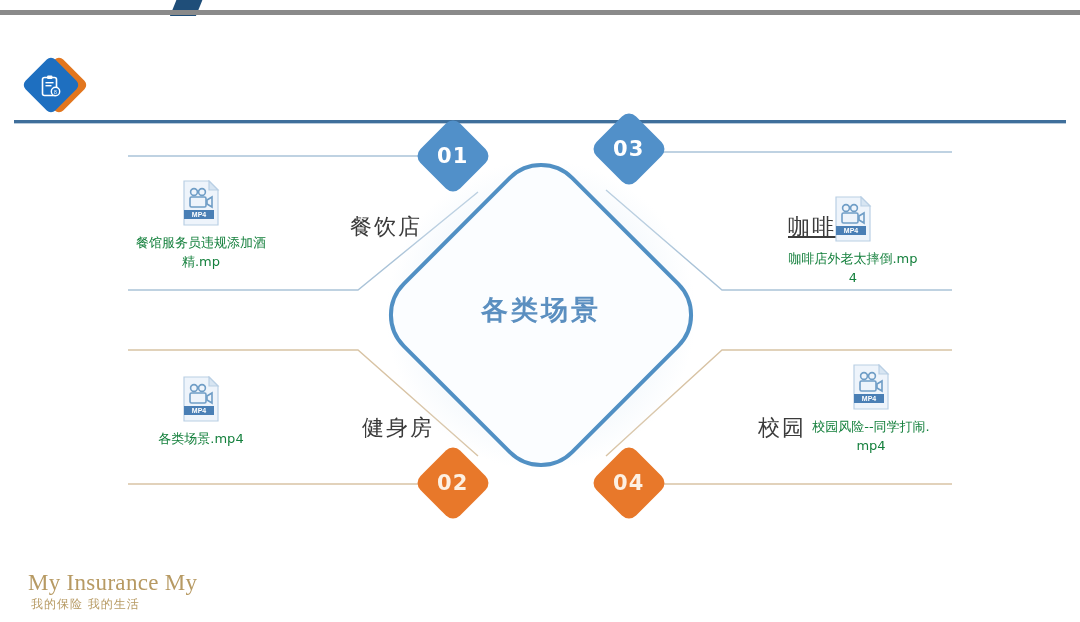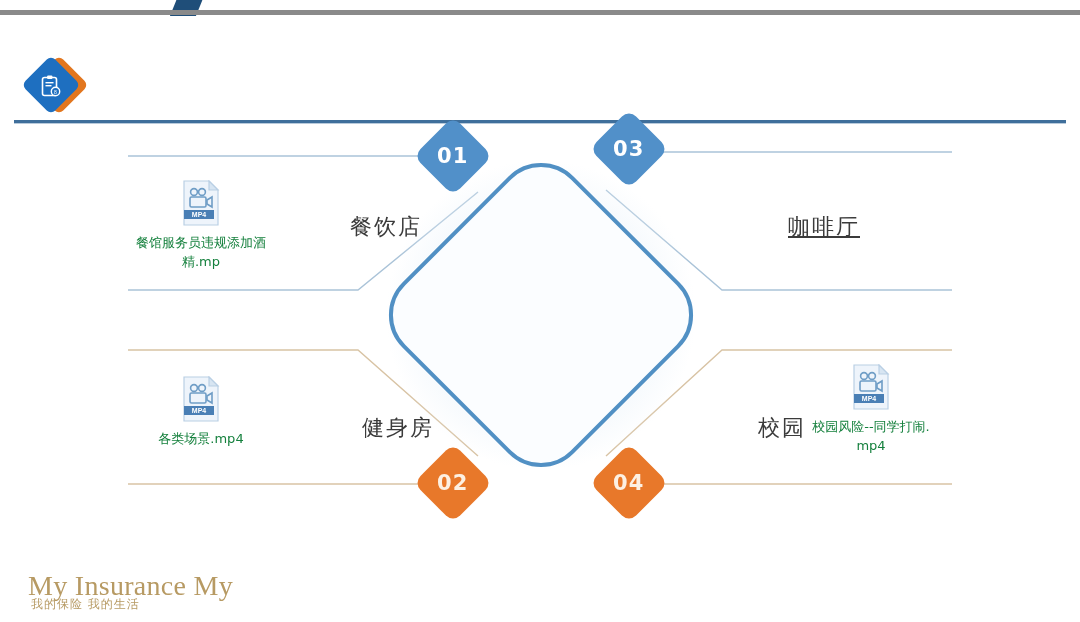--- a/index.html
+++ b/index.html
@@ -116,21 +116,21 @@
   .f-tr{left:788px;top:92px;}
   .f-bl{left:136px;top:272px;}
   .f-br{left:780px;top:260px;margin-left:26px;}
   .mp4ico{width:42px;height:46px;display:inline-block;}
 
   
   .logo{position:absolute;left:28px;top:556px;width:260px;height:56px;}
   .logo-main{
     position:absolute;left:0;top:14px;
     font-family:"Liberation Serif","DejaVu Serif",serif;
-    font-size:28px;color:#b79a63;letter-spacing:0.3px;white-space:nowrap;
+    font-size:23px;color:#b79a63;letter-spacing:0.3px;white-space:nowrap;
   }
   .logo-sub{
     position:absolute;left:3px;top:40px;
     font-family:"DejaVu Sans","Liberation Sans",sans-serif;
     font-size:12px;color:#b79a63;letter-spacing:1px;white-space:nowrap;
   }
   .logo-life{
     position:absolute;left:128px;top:-6px;
     font-family:"Liberation Serif","DejaVu Serif",serif;
     font-size:56px;font-style:italic;font-weight:bold;color:#2a5f96;
@@ -174,20 +174,21 @@
 
       <path d="M128 246 L358 246 L478 352" fill="none" stroke="#d8c3a4" stroke-width="1.4"></path>
       <path d="M128 380 L431 380" fill="none" stroke="#d8c3a4" stroke-width="1.4"></path>
 
       <path d="M952 246 L722 246 L606 352" fill="none" stroke="#d8c3a4" stroke-width="1.4"></path>
       <path d="M952 380 L655 380" fill="none" stroke="#d8c3a4" stroke-width="1.4"></path>
     </svg>
 
     <div class="center-glow"></div>
     <div class="center-dia"></div>
+    <div class="center-label">各类场景</div>
 
     <div class="num blue n01">
       <span>01</span>
     </div>
     <div class="num blue n03">
       <span>03</span>
     </div>
     <div class="num orange n02">
       <span>02</span>
     </div>
@@ -207,20 +208,33 @@
         <circle cx="14" cy="12" r="3.4" fill="none" stroke="#6f9dc6" stroke-width="1.6"></circle>
         <circle cx="22" cy="12" r="3.4" fill="none" stroke="#6f9dc6" stroke-width="1.6"></circle>
         <rect x="10" y="17" width="16" height="10" rx="1.5" fill="none" stroke="#6f9dc6" stroke-width="1.6"></rect>
         <path d="M27 20 L32 17 V27 L27 24 Z" fill="none" stroke="#6f9dc6" stroke-width="1.6"></path>
         <rect x="4" y="30" width="30" height="9" fill="#4a7fb5"></rect>
         <text x="19" y="37" font-size="7" fill="#ffffff" text-anchor="middle" font-family="sans-serif" font-weight="bold">MP4</text>
       </svg>
       <div class="fname">餐馆服务员违规添加酒精.mp</div>
     </div>
 
+    <div class="file f-tr">
+      <svg class="mp4ico" viewBox="0 0 42 46">
+        <path d="M4 1 H29 L38 10 V45 H4 Z" fill="#eef4fb" stroke="#b9cfe4" stroke-width="1.2"></path>
+        <path d="M29 1 L38 10 H29 Z" fill="#d7e5f2" stroke="#b9cfe4" stroke-width="1.2"></path>
+        <circle cx="14" cy="12" r="3.4" fill="none" stroke="#6f9dc6" stroke-width="1.6"></circle>
+        <circle cx="22" cy="12" r="3.4" fill="none" stroke="#6f9dc6" stroke-width="1.6"></circle>
+        <rect x="10" y="17" width="16" height="10" rx="1.5" fill="none" stroke="#6f9dc6" stroke-width="1.6"></rect>
+        <path d="M27 20 L32 17 V27 L27 24 Z" fill="none" stroke="#6f9dc6" stroke-width="1.6"></path>
+        <rect x="4" y="30" width="30" height="9" fill="#4a7fb5"></rect>
+        <text x="19" y="37" font-size="7" fill="#ffffff" text-anchor="middle" font-family="sans-serif" font-weight="bold">MP4</text>
+      </svg>
+      <div class="fname">咖啡店外老太摔倒.mp4</div>
+    </div>
 
     <div class="file f-bl">
       <svg class="mp4ico" viewBox="0 0 42 46">
         <path d="M4 1 H29 L38 10 V45 H4 Z" fill="#eef4fb" stroke="#b9cfe4" stroke-width="1.2"></path>
         <path d="M29 1 L38 10 H29 Z" fill="#d7e5f2" stroke="#b9cfe4" stroke-width="1.2"></path>
         <circle cx="14" cy="12" r="3.4" fill="none" stroke="#6f9dc6" stroke-width="1.6"></circle>
         <circle cx="22" cy="12" r="3.4" fill="none" stroke="#6f9dc6" stroke-width="1.6"></circle>
         <rect x="10" y="17" width="16" height="10" rx="1.5" fill="none" stroke="#6f9dc6" stroke-width="1.6"></rect>
         <path d="M27 20 L32 17 V27 L27 24 Z" fill="none" stroke="#6f9dc6" stroke-width="1.6"></path>
         <rect x="4" y="30" width="30" height="9" fill="#4a7fb5"></rect>

